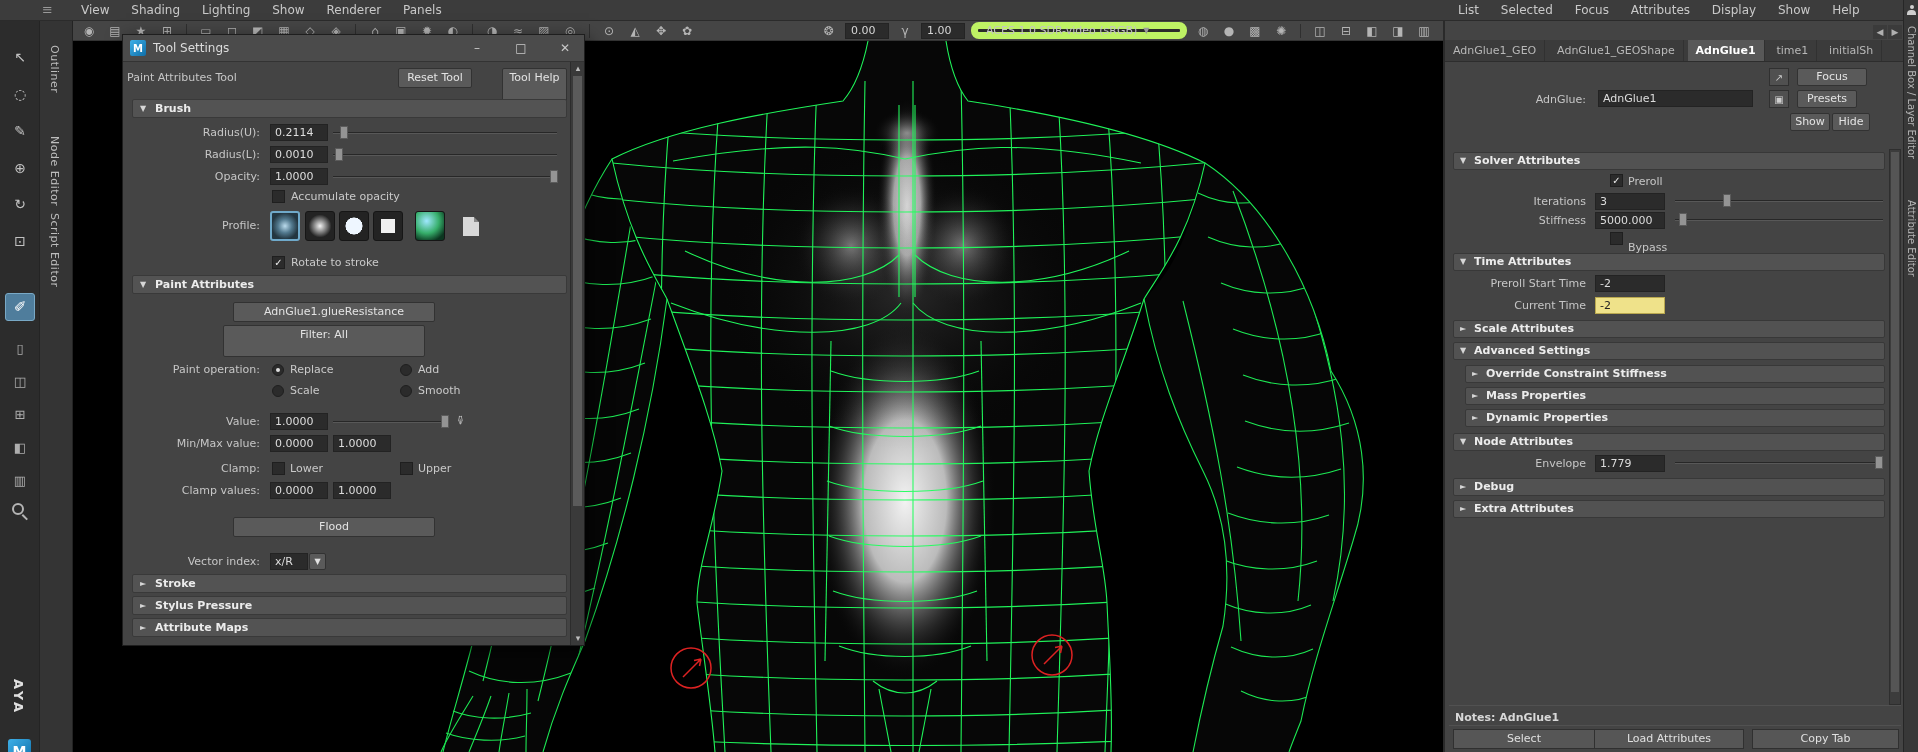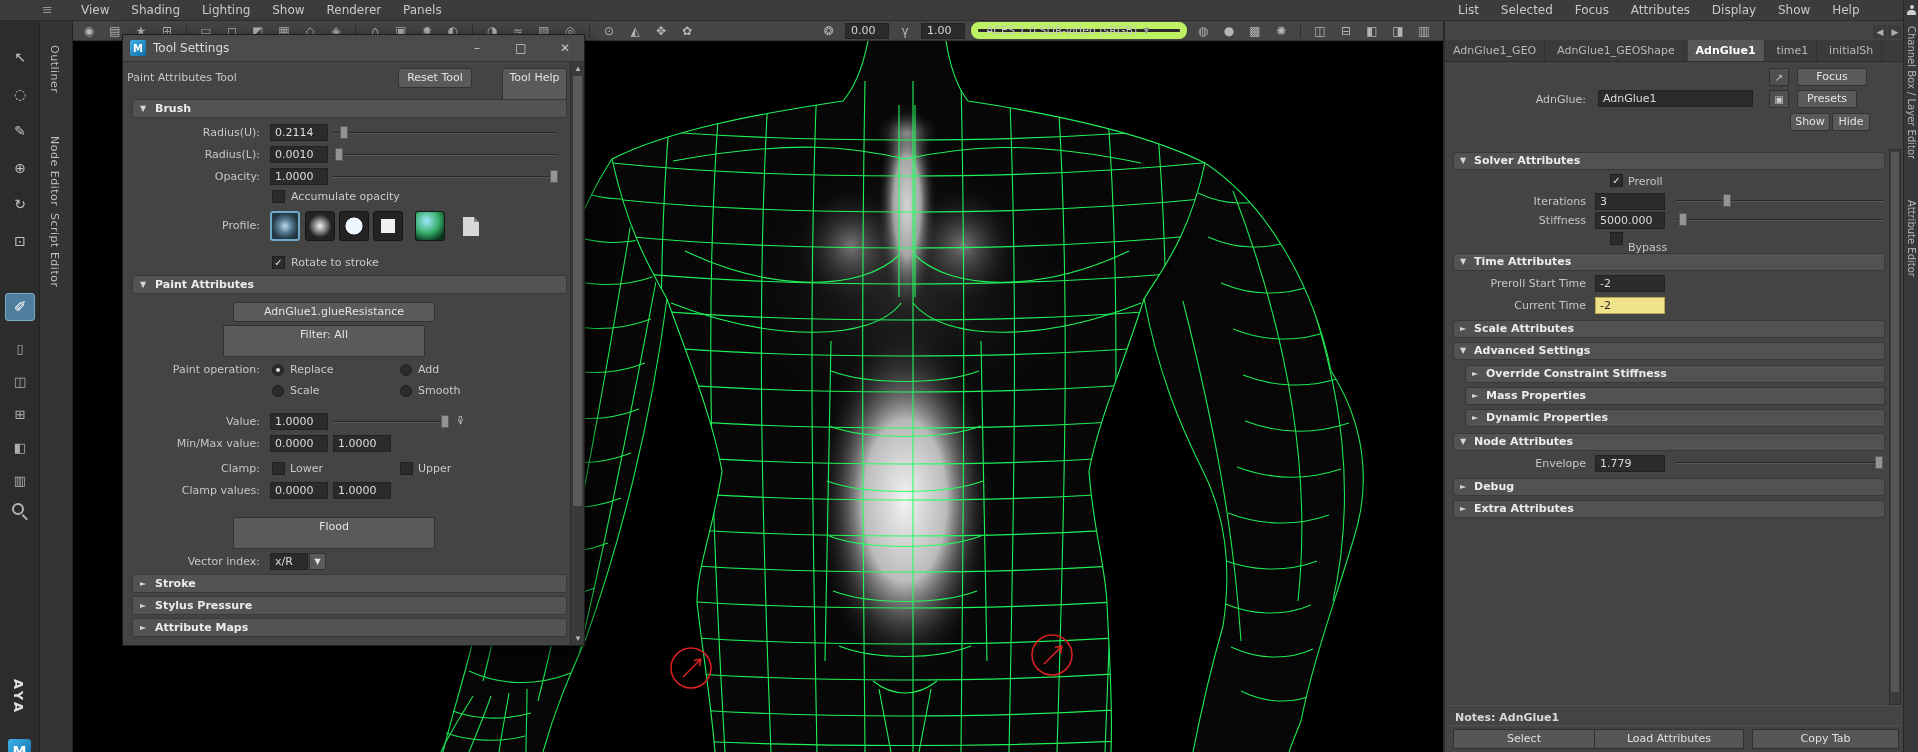--- a/index.html
+++ b/index.html
@@ -599,21 +599,21 @@
       <span class="rlabel" style="left:167px">Lower</span>
       <div class="cb" style="left:277px; top:3px"></div>
       <span class="rlabel" style="left:295px">Upper</span>
     </div>
     <div class="ts-row" style="top:419px">
       <span class="ts-label">Clamp values:</span>
       <div class="ts-field">0.0000</div>
       <div class="ts-field" style="left:210px">1.0000</div>
     </div>
 
-    <div class="ts-btn" style="left:110px; top:455px; width:202px; height:32px; line-height:18px">Flood</div>
+    <div class="ts-btn" style="left:110px; top:455px; width:202px; height:20px; line-height:18px">Flood</div>
 
     <div class="ts-row" style="top:490px">
       <span class="ts-label">Vector index:</span>
       <div class="ts-field" style="width:38px">x/R</div>
       <div class="ts-btn" style="left:186px; top:1px; width:17px; height:17px; line-height:16px; font-size:8px">▼</div>
     </div>
 
     <div class="ts-hdr" style="top:512px">
       <span class="tri">►</span>
       <span>Stroke</span>

